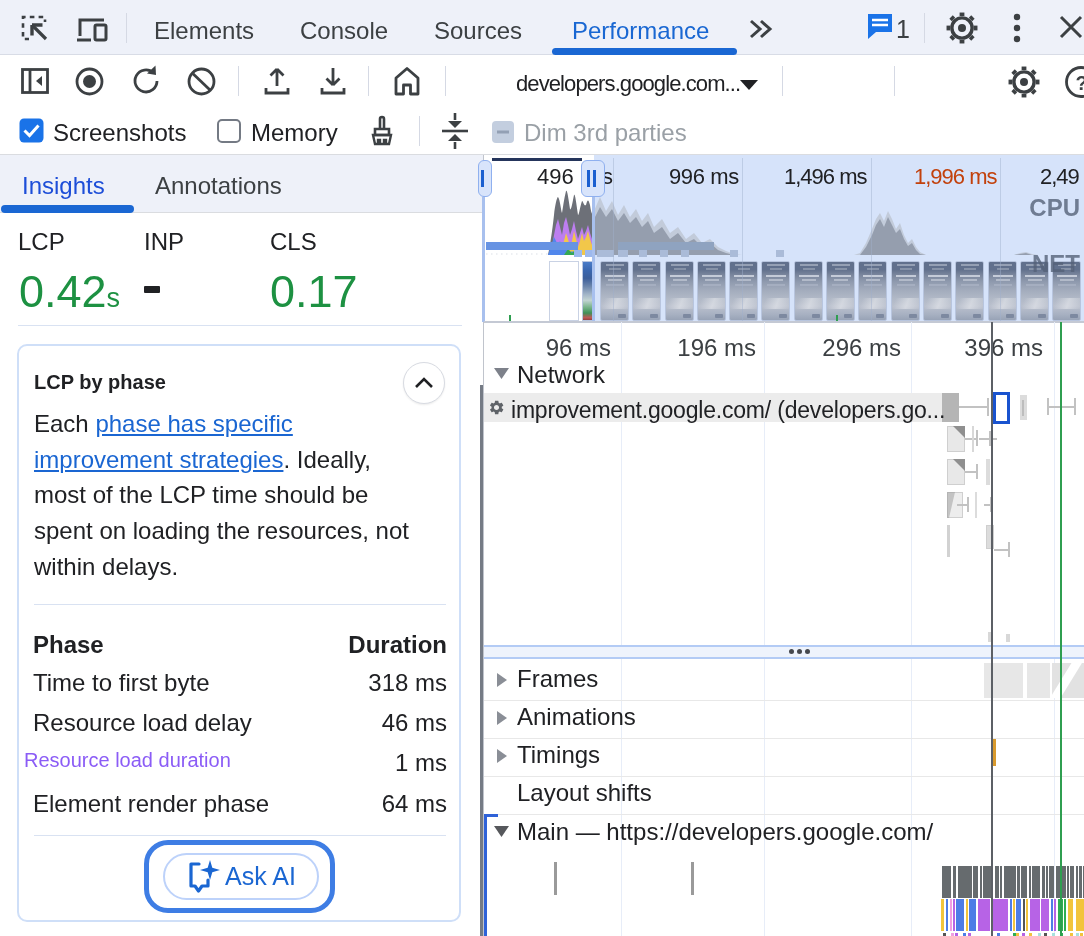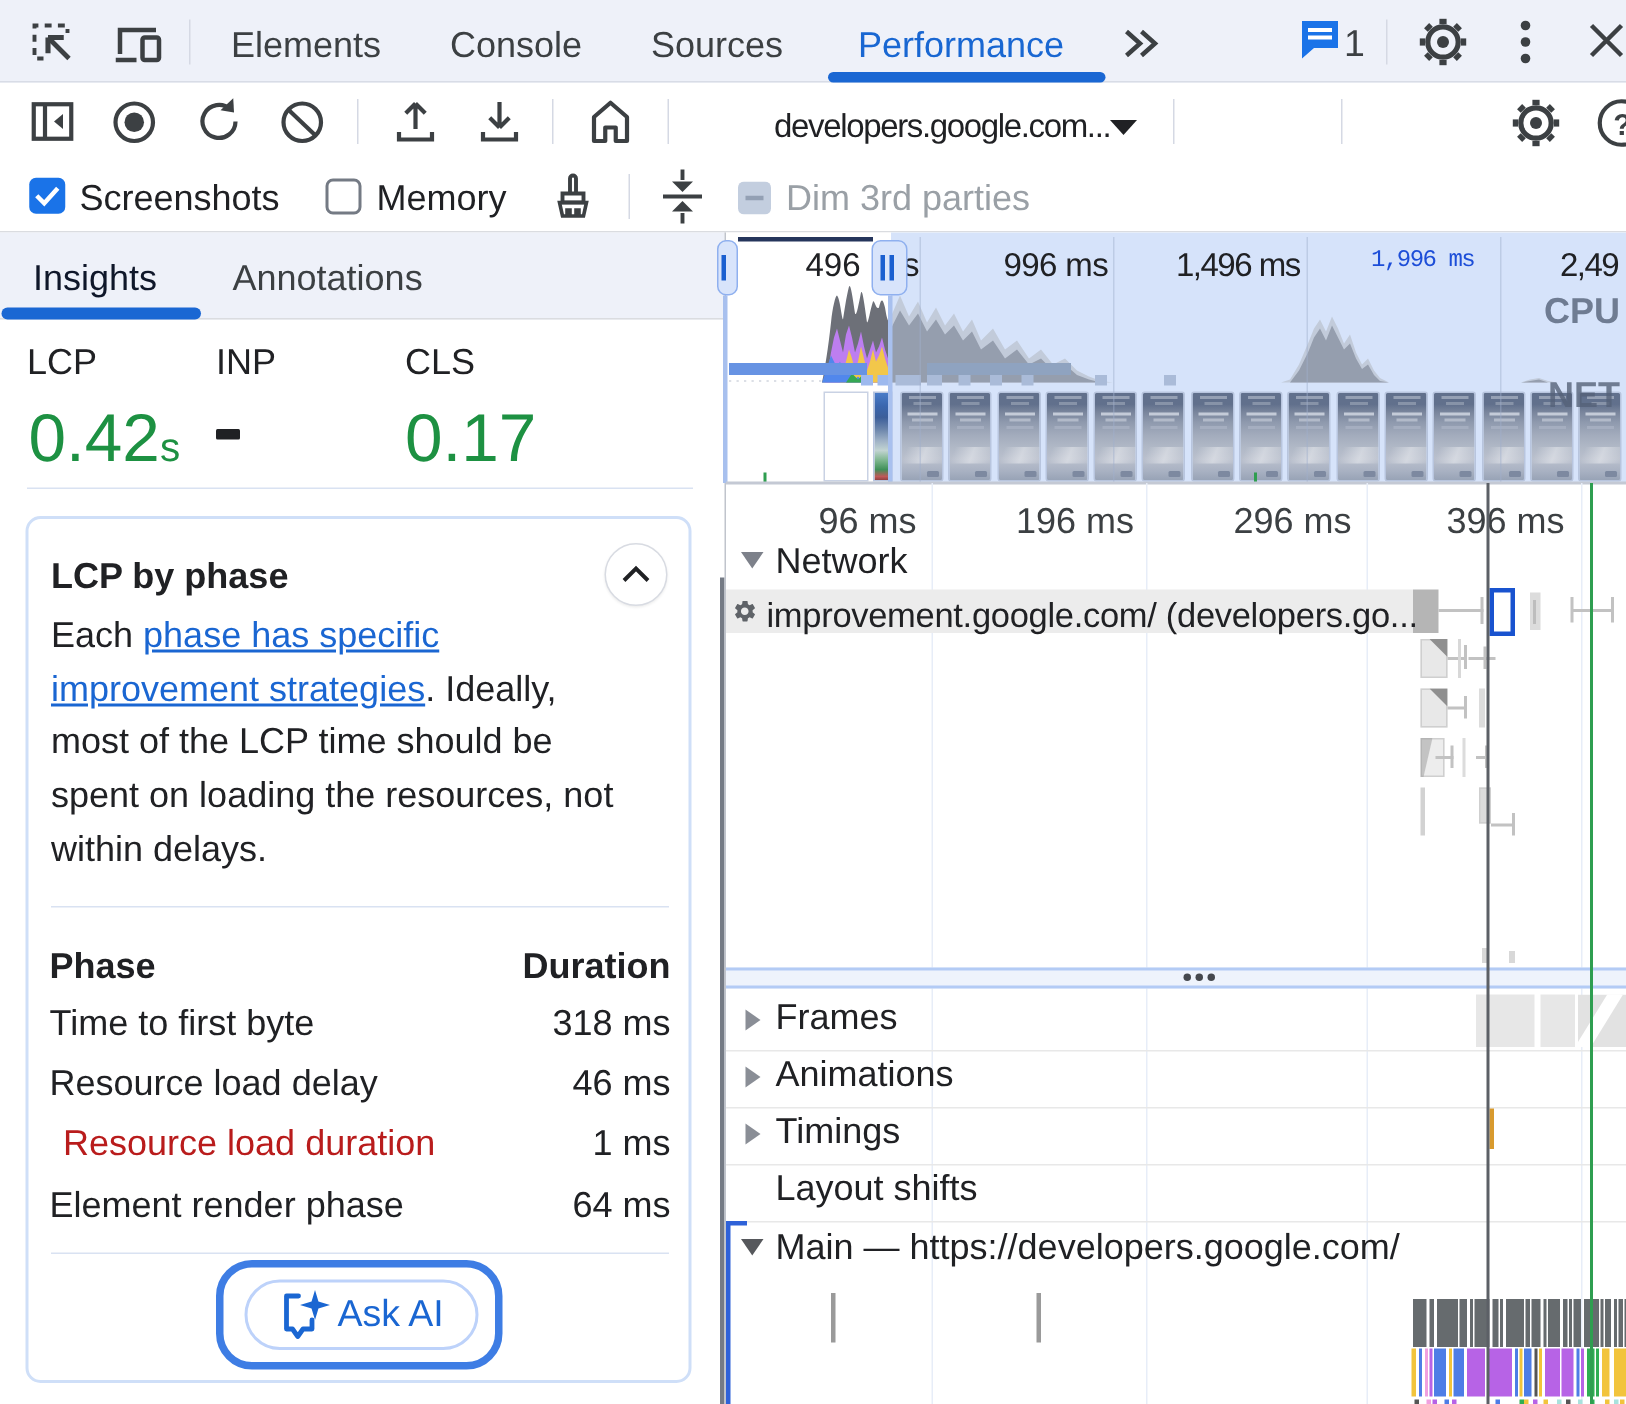--- a/index.html
+++ b/index.html
@@ -130,45 +130,45 @@
 <path d="M8 9 L22 9 L15 16 z" fill="#3c4043"></path>
 <path d="M8 29 L22 29 L15 22 z" fill="#3c4043"></path>
 <path d="M2 19 L28 19" stroke="#3c4043" stroke-width="2.6"></path>
 </svg>
 <svg class="abs" style="left:492px;top:121px" width="22" height="22" viewBox="0 0 22 22">
 <rect x="0" y="0" width="22" height="22" rx="4" fill="#c3cedf"></rect>
 <path d="M5 11 L17 11" stroke="#93a0b4" stroke-width="3"></path>
 </svg>
 <div class="abs" style="left:524px;top:119px;font-size:24px;color:#9aa0a6;">Dim 3rd parties</div>
 <div class="abs" style="left:0;top:155px;width:483px;height:58px;background:#eef1f9;border-bottom:1px solid #dadce0;"></div>
-<div class="abs" style="left:22px;top:172px;font-size:24px;color:#0f172a;font-weight:500;text-align:right;">Insights</div>
+<div class="abs" style="left:22px;top:172px;font-size:24px;color:#1d4ed8;font-weight:500;text-align:right;">Insights</div>
 <div class="abs" style="left:155px;top:172px;font-size:24px;color:#3c4043;">Annotations</div>
 <div class="abs" style="left:1px;top:205px;width:133px;height:8px;background:#1a67d3;border-radius:5px;"></div>
 <div class="abs" style="left:18px;top:228px;font-size:24px;color:#202124;font-weight:500;">LCP</div>
 <div class="abs" style="left:144px;top:228px;font-size:24px;color:#202124;font-weight:500;">INP</div>
 <div class="abs" style="left:270px;top:228px;font-size:24px;color:#202124;font-weight:500;">CLS</div>
 <div class="abs" style="left:19px;top:266px;font-size:45px;color:#1d9142;">0.42<span style="font-size:27px;">s</span></div>
 <div class="abs" style="left:144px;top:286px;width:16px;height:7px;background:#202124;border-radius:1px;"></div>
 <div class="abs" style="left:270px;top:266px;font-size:45px;color:#1d9142;">0.17</div>
 <div class="abs" style="left:18px;top:325px;width:444px;height:1px;background:#d9e2f2;"></div>
 <div class="abs" style="left:17px;top:344px;width:444px;height:578px;border:2px solid #cfdff8;border-radius:10px;background:#fff;"></div>
-<div class="abs" style="left:34px;top:371px;font-size:24px;color:#202124;font-weight:700;">LCP by phase</div>
+<div class="abs" style="left:34px;top:371px;font-size:20px;color:#202124;font-weight:700;">LCP by phase</div>
 <div class="abs" style="left:403px;top:362px;width:42px;height:42px;border:1px solid #d8dbe2;border-radius:50%;background:#fff;box-shadow:0 1px 2px rgba(0,0,0,0.08);"></div>
 <svg class="abs" style="left:414px;top:376px" width="20" height="13" viewBox="0 0 20 13">
 <path d="M2 11 L10 3 L18 11" stroke="#202124" stroke-width="2.6" fill="none"></path>
 </svg>
 <div class="abs" style="left:34px;top:406px;width:440px;font-size:24px;line-height:35.7px;color:#202124;white-space:nowrap;">Each <span style="color:#1a66d2;text-decoration:underline;">phase has specific</span><br><span style="color:#1a66d2;text-decoration:underline;">improvement strategies</span>. Ideally,<br>most of the LCP time should be<br>spent on loading the resources, not<br>within delays.</div>
 <div class="abs" style="left:34px;top:604px;width:412px;height:1px;background:#d9e2f2;"></div>
 <div class="abs" style="left:33px;top:631px;font-size:24px;color:#202124;font-weight:700;">Phase</div>
 <div class="abs" style="left:247px;top:631px;width:200px;text-align:right;font-size:24px;color:#202124;font-weight:700;">Duration</div>
 <div class="abs" style="left:33px;top:669px;font-size:24px;color:#202124;">Time to first byte</div>
 <div class="abs" style="left:247px;top:669px;width:200px;text-align:right;font-size:24px;color:#202124;">318 ms</div>
 <div class="abs" style="left:33px;top:709px;font-size:24px;color:#202124;">Resource load delay</div>
 <div class="abs" style="left:247px;top:709px;width:200px;text-align:right;font-size:24px;color:#202124;">46 ms</div>
-<div class="abs" style="left:42px;top:749px;font-size:24px;color:#b91c1c;">Resource load duration</div>
+<div class="abs" style="left:24px;top:749px;font-size:20px;color:#8b5cf6;">Resource load duration</div>
 <div class="abs" style="left:247px;top:749px;width:200px;text-align:right;font-size:24px;color:#202124;">1 ms</div>
 <div class="abs" style="left:33px;top:790px;font-size:24px;color:#202124;">Element render phase</div>
 <div class="abs" style="left:247px;top:790px;width:200px;text-align:right;font-size:24px;color:#202124;">64 ms</div>
 <div class="abs" style="left:34px;top:835px;width:412px;height:1px;background:#d9e2f2;"></div>
 <div class="abs" style="left:144px;top:840px;width:191px;height:73px;border:5px solid #3e7de4;border-radius:24px;background:#fff;"></div>
 <div class="abs" style="left:163px;top:853px;width:156px;height:47px;border:2px solid #bdd2fa;border-radius:24px;background:#fff;"></div>
 <svg class="abs" style="left:184px;top:858px" width="38" height="40" viewBox="0 0 38 40">
 <path d="M15 6 L7 6 L7 28 L11 28 L14.5 33 L18 28 L24 28 L24 22" stroke="#1a66d2" stroke-width="3.2" fill="none" stroke-linejoin="round" stroke-linecap="round"></path>
 <path d="M26 2 L28.3 9.7 L36 12 L28.3 14.3 L26 22 L23.7 14.3 L16 12 L23.7 9.7 z" fill="#1a66d2"></path>
 </svg>
@@ -338,21 +338,21 @@
 <div class="abs" style="left:17px;top:52px;width:8px;height:4px;background:#7d89a0;border-radius:1px;"></div>
 </div>
 <div class="abs" style="left:613px;top:158px;width:1px;height:164px;background:rgba(160,175,205,0.45);"></div>
 <div class="abs" style="left:742px;top:158px;width:1px;height:164px;background:rgba(160,175,205,0.45);"></div>
 <div class="abs" style="left:871px;top:158px;width:1px;height:164px;background:rgba(160,175,205,0.45);"></div>
 <div class="abs" style="left:1000px;top:158px;width:1px;height:164px;background:rgba(160,175,205,0.45);"></div>
 <div class="abs" style="left:537px;top:164px;font-size:22px;color:#202124;">496</div>
 <div class="abs" style="left:602px;top:164px;font-size:22px;color:#202124;">s</div>
 <div class="abs" style="left:669px;top:164px;font-size:22px;letter-spacing:-0.4px;color:#202124;">996 ms</div>
 <div class="abs" style="left:784px;top:164px;font-size:22px;letter-spacing:-1px;color:#202124;">1,496 ms</div>
-<div class="abs" style="left:914px;top:164px;font-size:16px;letter-spacing:-1px;color:#1d4ed8;font-family:Liberation Mono, monospace;">1,996 ms</div>
+<div class="abs" style="left:914px;top:164px;font-size:22px;letter-spacing:-1px;color:#c2410c;">1,996 ms</div>
 <div class="abs" style="left:1040px;top:164px;font-size:22px;letter-spacing:-1px;color:#202124;">2,49</div>
 <div class="abs" style="left:492px;top:158px;width:90px;height:3px;background:#25355c;"></div>
 <div class="abs" style="left:482px;top:197px;width:3px;height:125px;background:#a8c0ee;"></div>
 <div class="abs" style="left:478px;top:160px;width:14px;height:37px;background:#d8e4fb;border:1.5px solid #8fb0ef;border-radius:6px;"></div>
 <div class="abs" style="left:481px;top:170px;width:3px;height:17px;background:#1a5fd0;"></div>
 <div class="abs" style="left:592px;top:197px;width:3px;height:125px;background:#a8c0ee;"></div>
 <div class="abs" style="left:581px;top:160px;width:24px;height:37px;background:#d8e4fb;border:1.5px solid #8fb0ef;border-radius:6px;"></div>
 <div class="abs" style="left:587px;top:170px;width:3px;height:17px;background:#1a5fd0;"></div>
 <div class="abs" style="left:593px;top:170px;width:3px;height:17px;background:#1a5fd0;"></div>
 <div class="abs" style="left:984px;top:194px;width:96px;text-align:right;font-size:24px;font-weight:700;color:rgba(85,98,120,0.8);">CPU</div>

